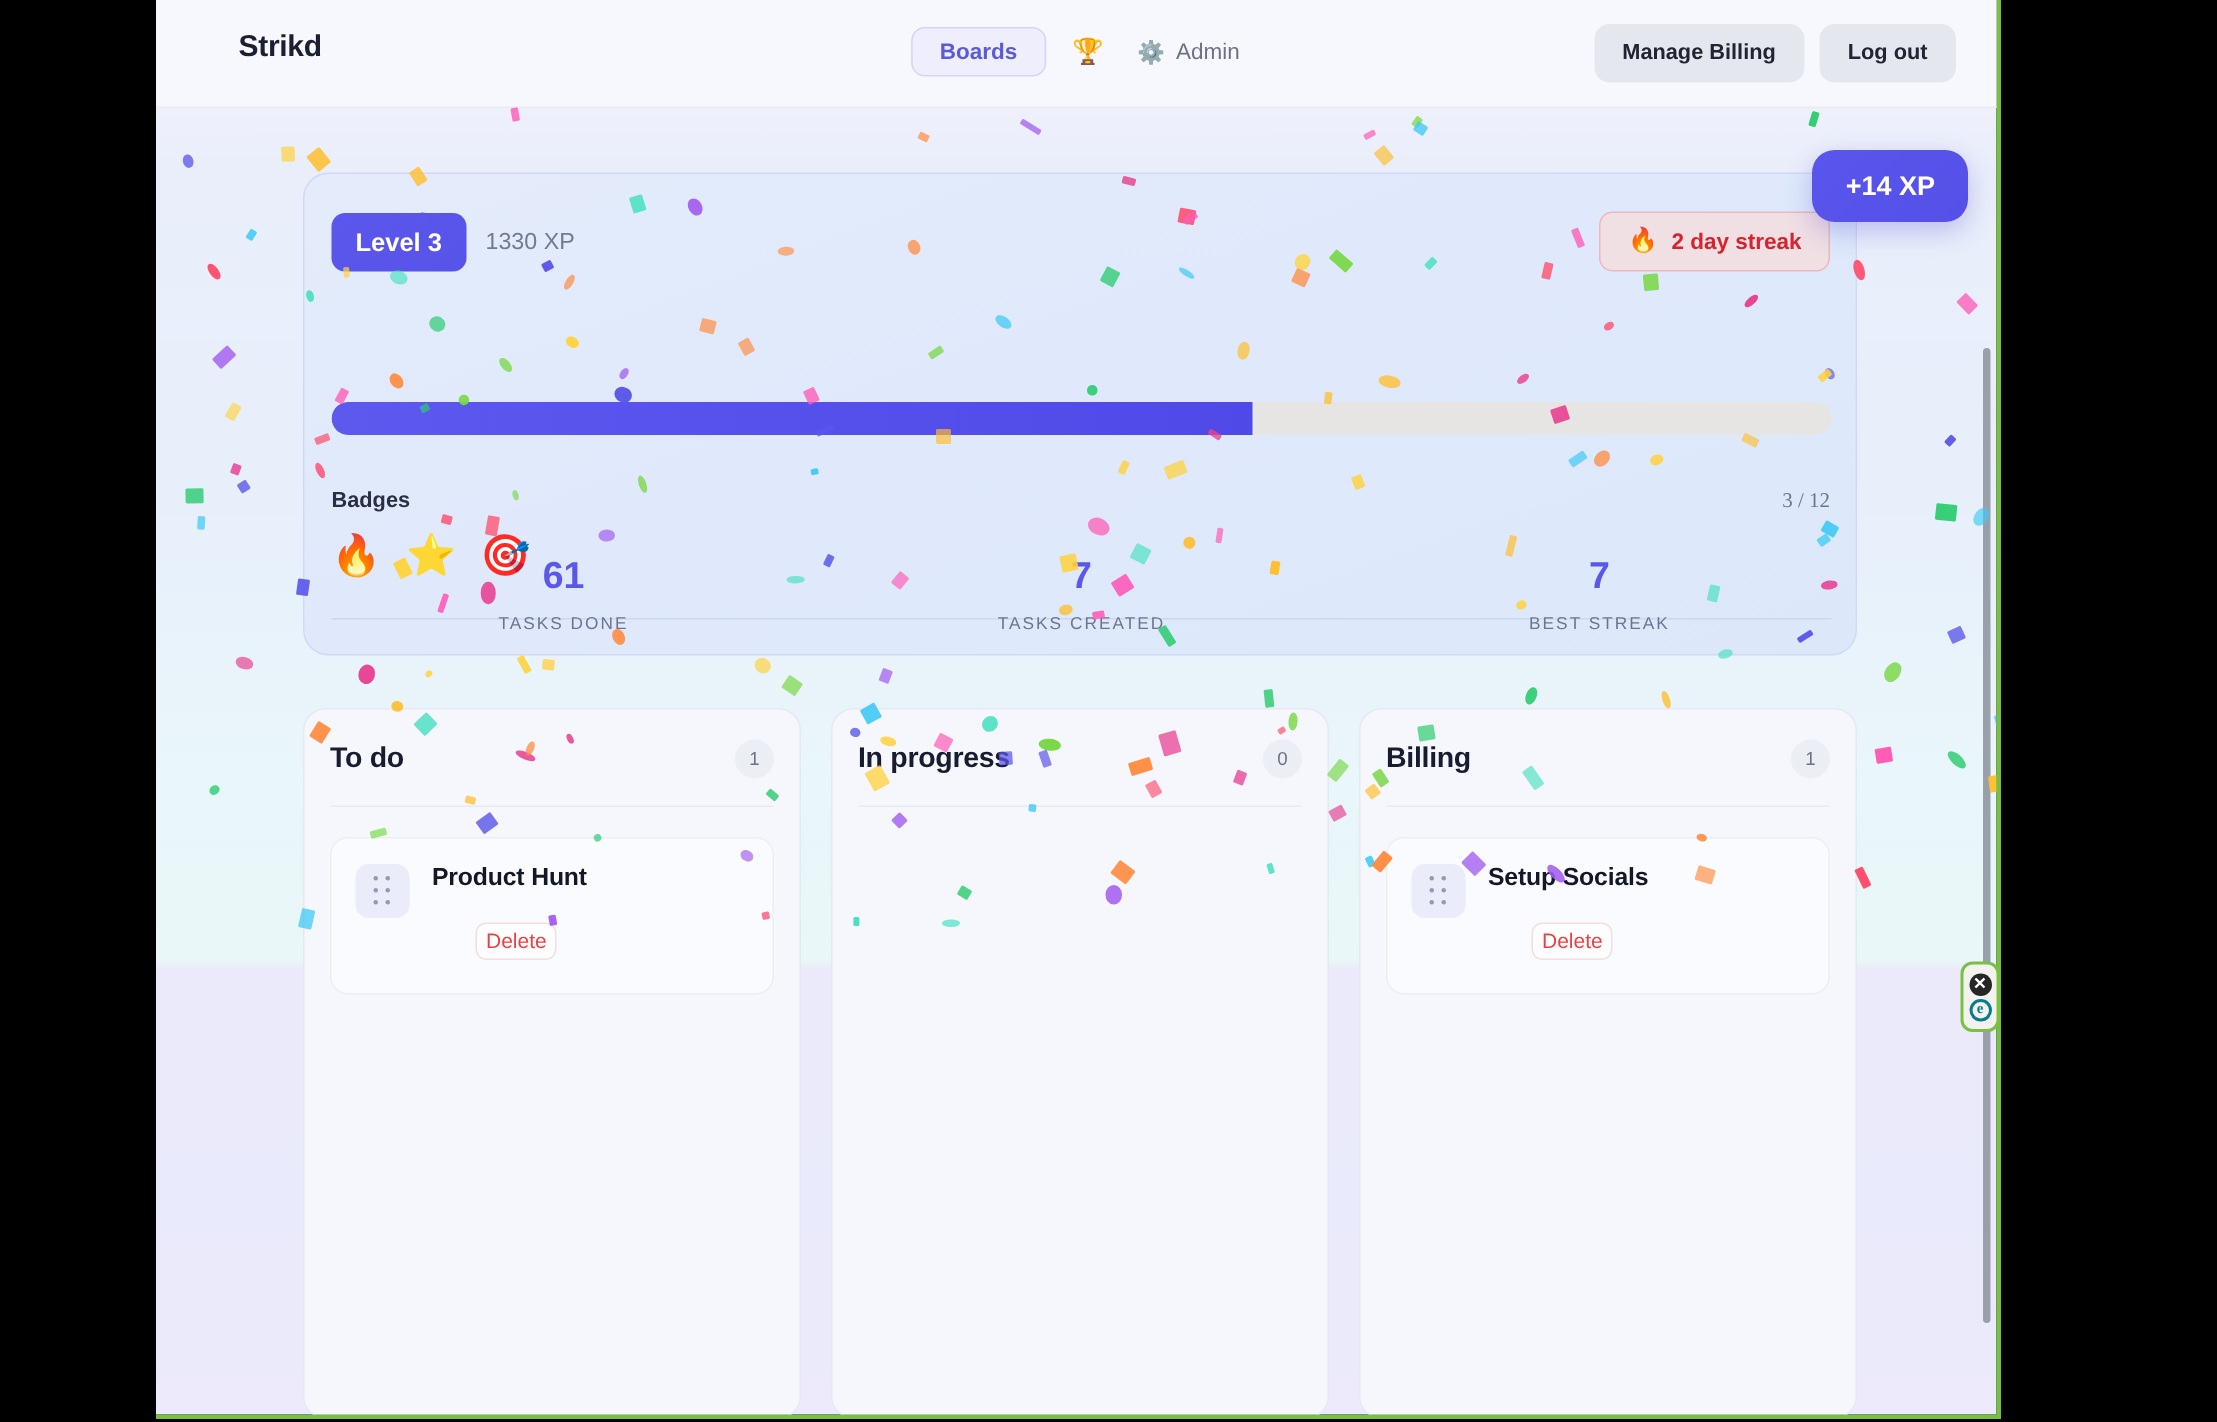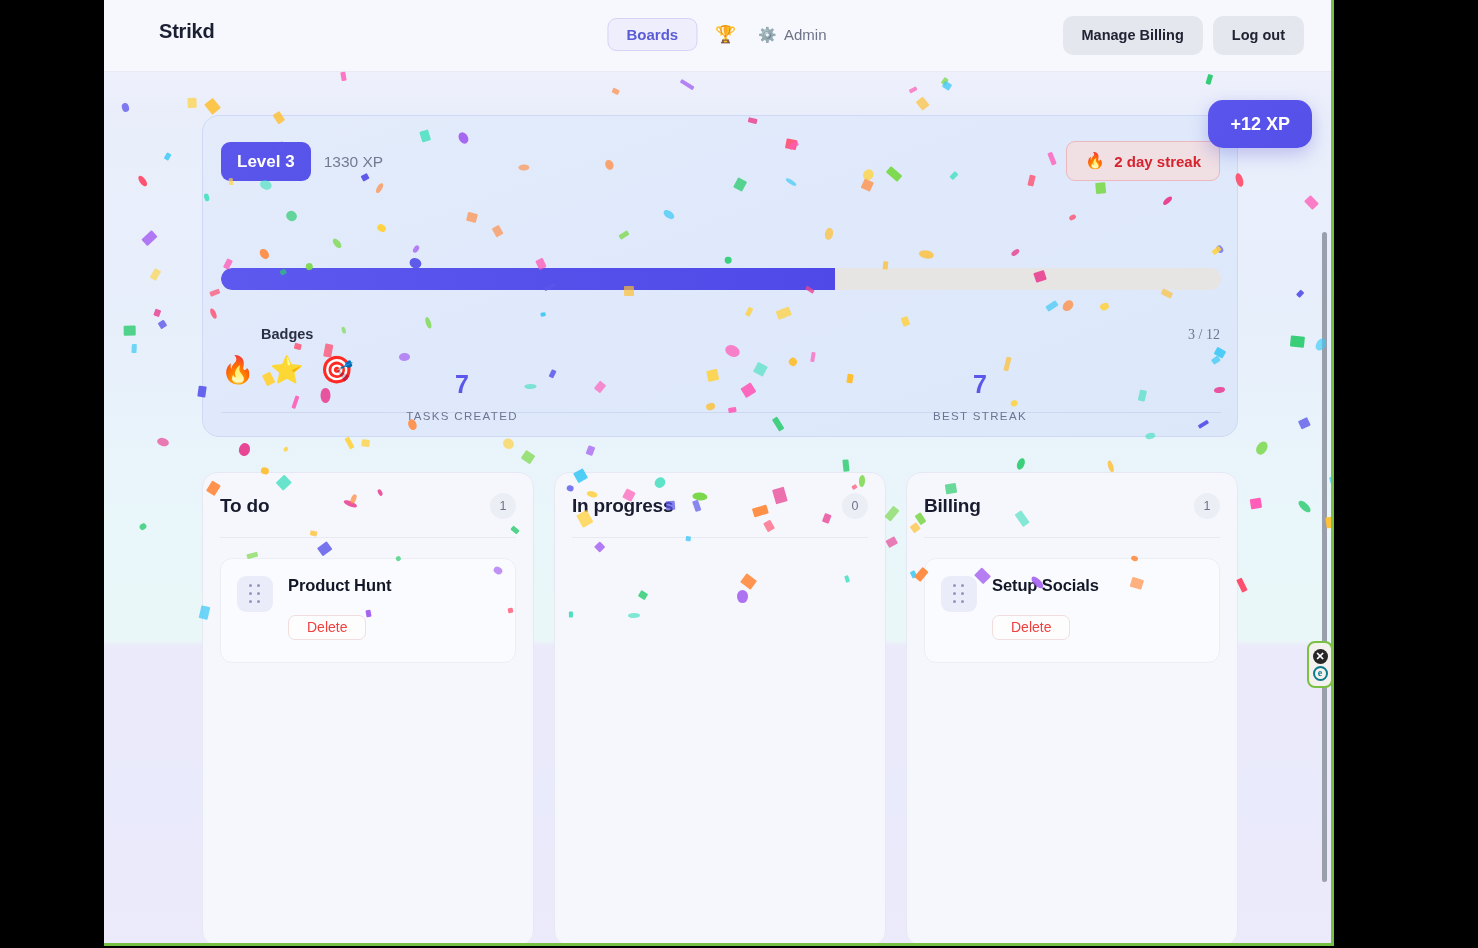--- a/index.html
+++ b/index.html
@@ -173,21 +173,21 @@
     position: absolute;
     left: 0; top: 182px;
     width: 1036px;
     text-align: center;
     color: #676f86;
     font-size: 14px;
   }
 
   .badges-label {
     position: absolute; left: 18px; top: 210px;
-    color: #2a2f45; font-size: 14.5px; font-weight: 700; margin-left: 40px;
+    color: #2a2f45; font-size: 14.5px; font-weight: 700;
   }
   .badges-count {
     position: absolute; right: 17px; top: 211px;
     color: #6d7490; font-size: 14px; font-family: Liberation Serif, serif;
   }
   .badge-row {
     position: absolute; left: 18px; top: 241px;
     display: flex; gap: 16px;
   }
   .badge-emoji { font-size: 27px; line-height: 1; cursor: pointer; }
@@ -302,24 +302,25 @@
     letter-spacing: -0.1px;
   }
   .task-delete {
     margin-top: 20px;
     display: inline-block;
     background: #fdfdfd;
     border: 1px solid #f2dede;
     border-radius: 7px;
     color: #ef4040;
     font-size: 14px;
-    padding: 3px 18px;
+    padding: 3px 6px;
     cursor: pointer;
     font-family: inherit;
     line-height: 1.2;
+    margin-left: 29px;
   }
 
   
   .scrollbar-track {
     position: absolute;
     right: 4px; top: 72px;
     width: 7px; height: 874px;
     background: transparent;
     z-index: 30;
   }
@@ -416,20 +417,24 @@
 
         <div class="badge-row">
           <span class="badge-emoji">🔥</span>
           <span class="badge-emoji">⭐</span>
           <span class="badge-emoji">🎯</span>
         </div>
 
         <div class="divider"></div>
 
         <div class="stats-row">
+          <div class="stat">
+            <div class="stat-num">61</div>
+            <div class="stat-label">Tasks done</div>
+          </div>
           <div class="stat">
             <div class="stat-num">7</div>
             <div class="stat-label">Tasks created</div>
           </div>
           <div class="stat">
             <div class="stat-num">7</div>
             <div class="stat-label">Best streak</div>
           </div>
         </div>
       </div>
@@ -676,19 +681,19 @@
           <b style="left: 907.225px; top: 328.059px; width: 6.1px; height: 6.7px; background: rgb(255, 210, 63); transform: rotate(248deg); border-radius: 50%; opacity: 0.87;"></b>
           <b style="left: 1111.38px; top: 277.083px; width: 9.9px; height: 7.7px; background: rgb(62, 201, 245); transform: rotate(210deg); opacity: 0.91;"></b>
         </div>
     </div>
 
     <div class="scrollbar-track">
       <div class="scrollbar-thumb"></div>
     </div>
   </div>
 
-  <div class="xp-toast" style="right:166px; top:100px;">+12 XP</div>
+  <div class="xp-toast" style="right:166px; top:100px;">+14 XP</div>
 
   <div class="side-widget">
     <span class="sw-icon sw-close">✕</span>
     <span class="sw-icon sw-e">e</span>
   </div>
 </div>
 
 </body></html>

